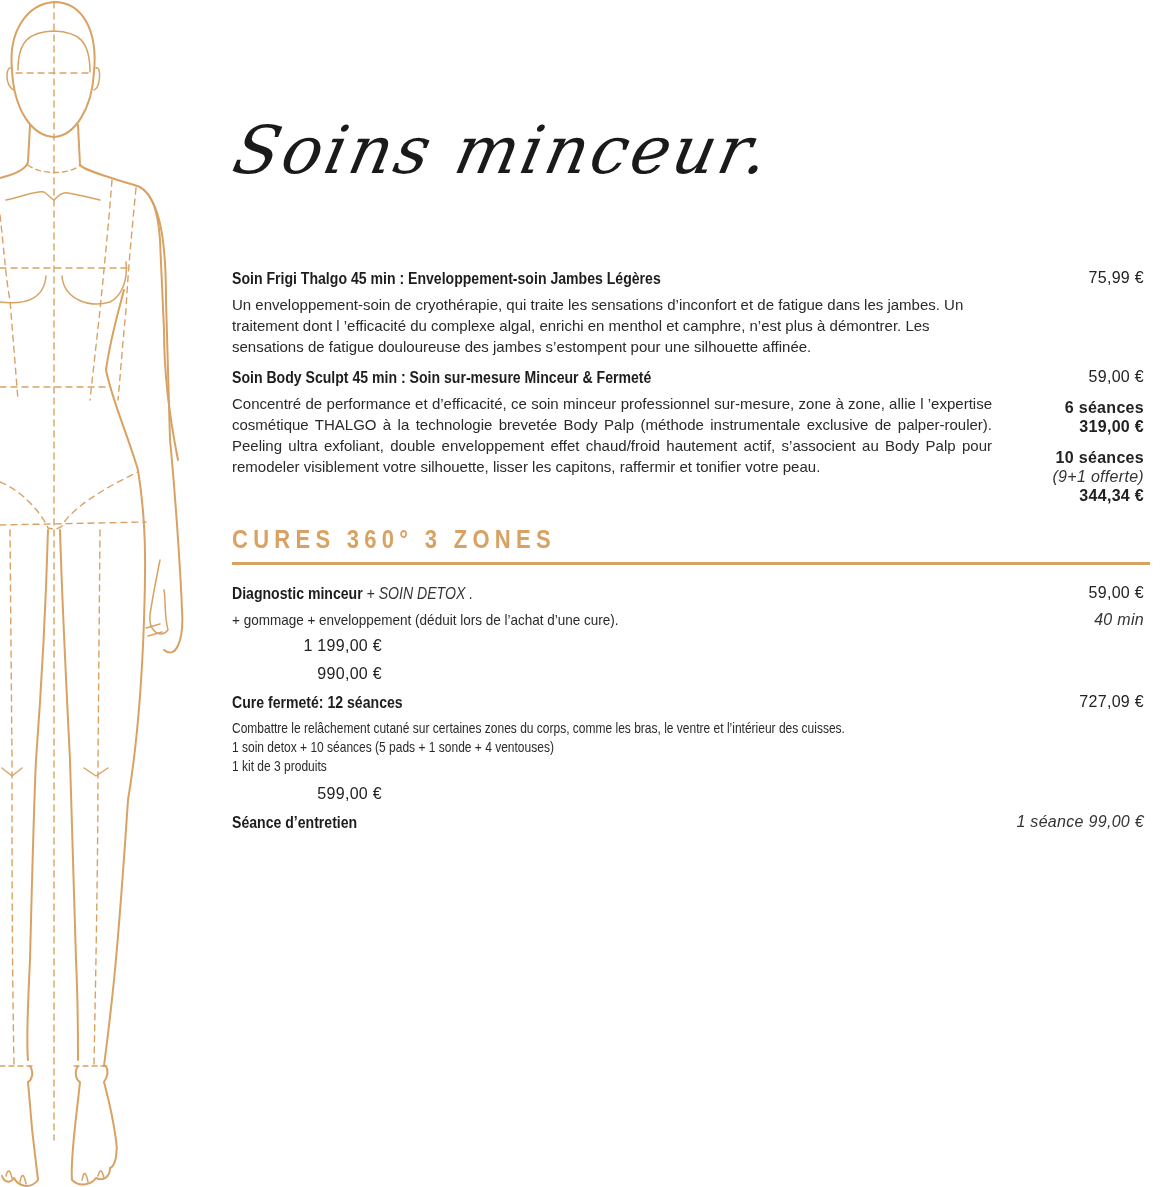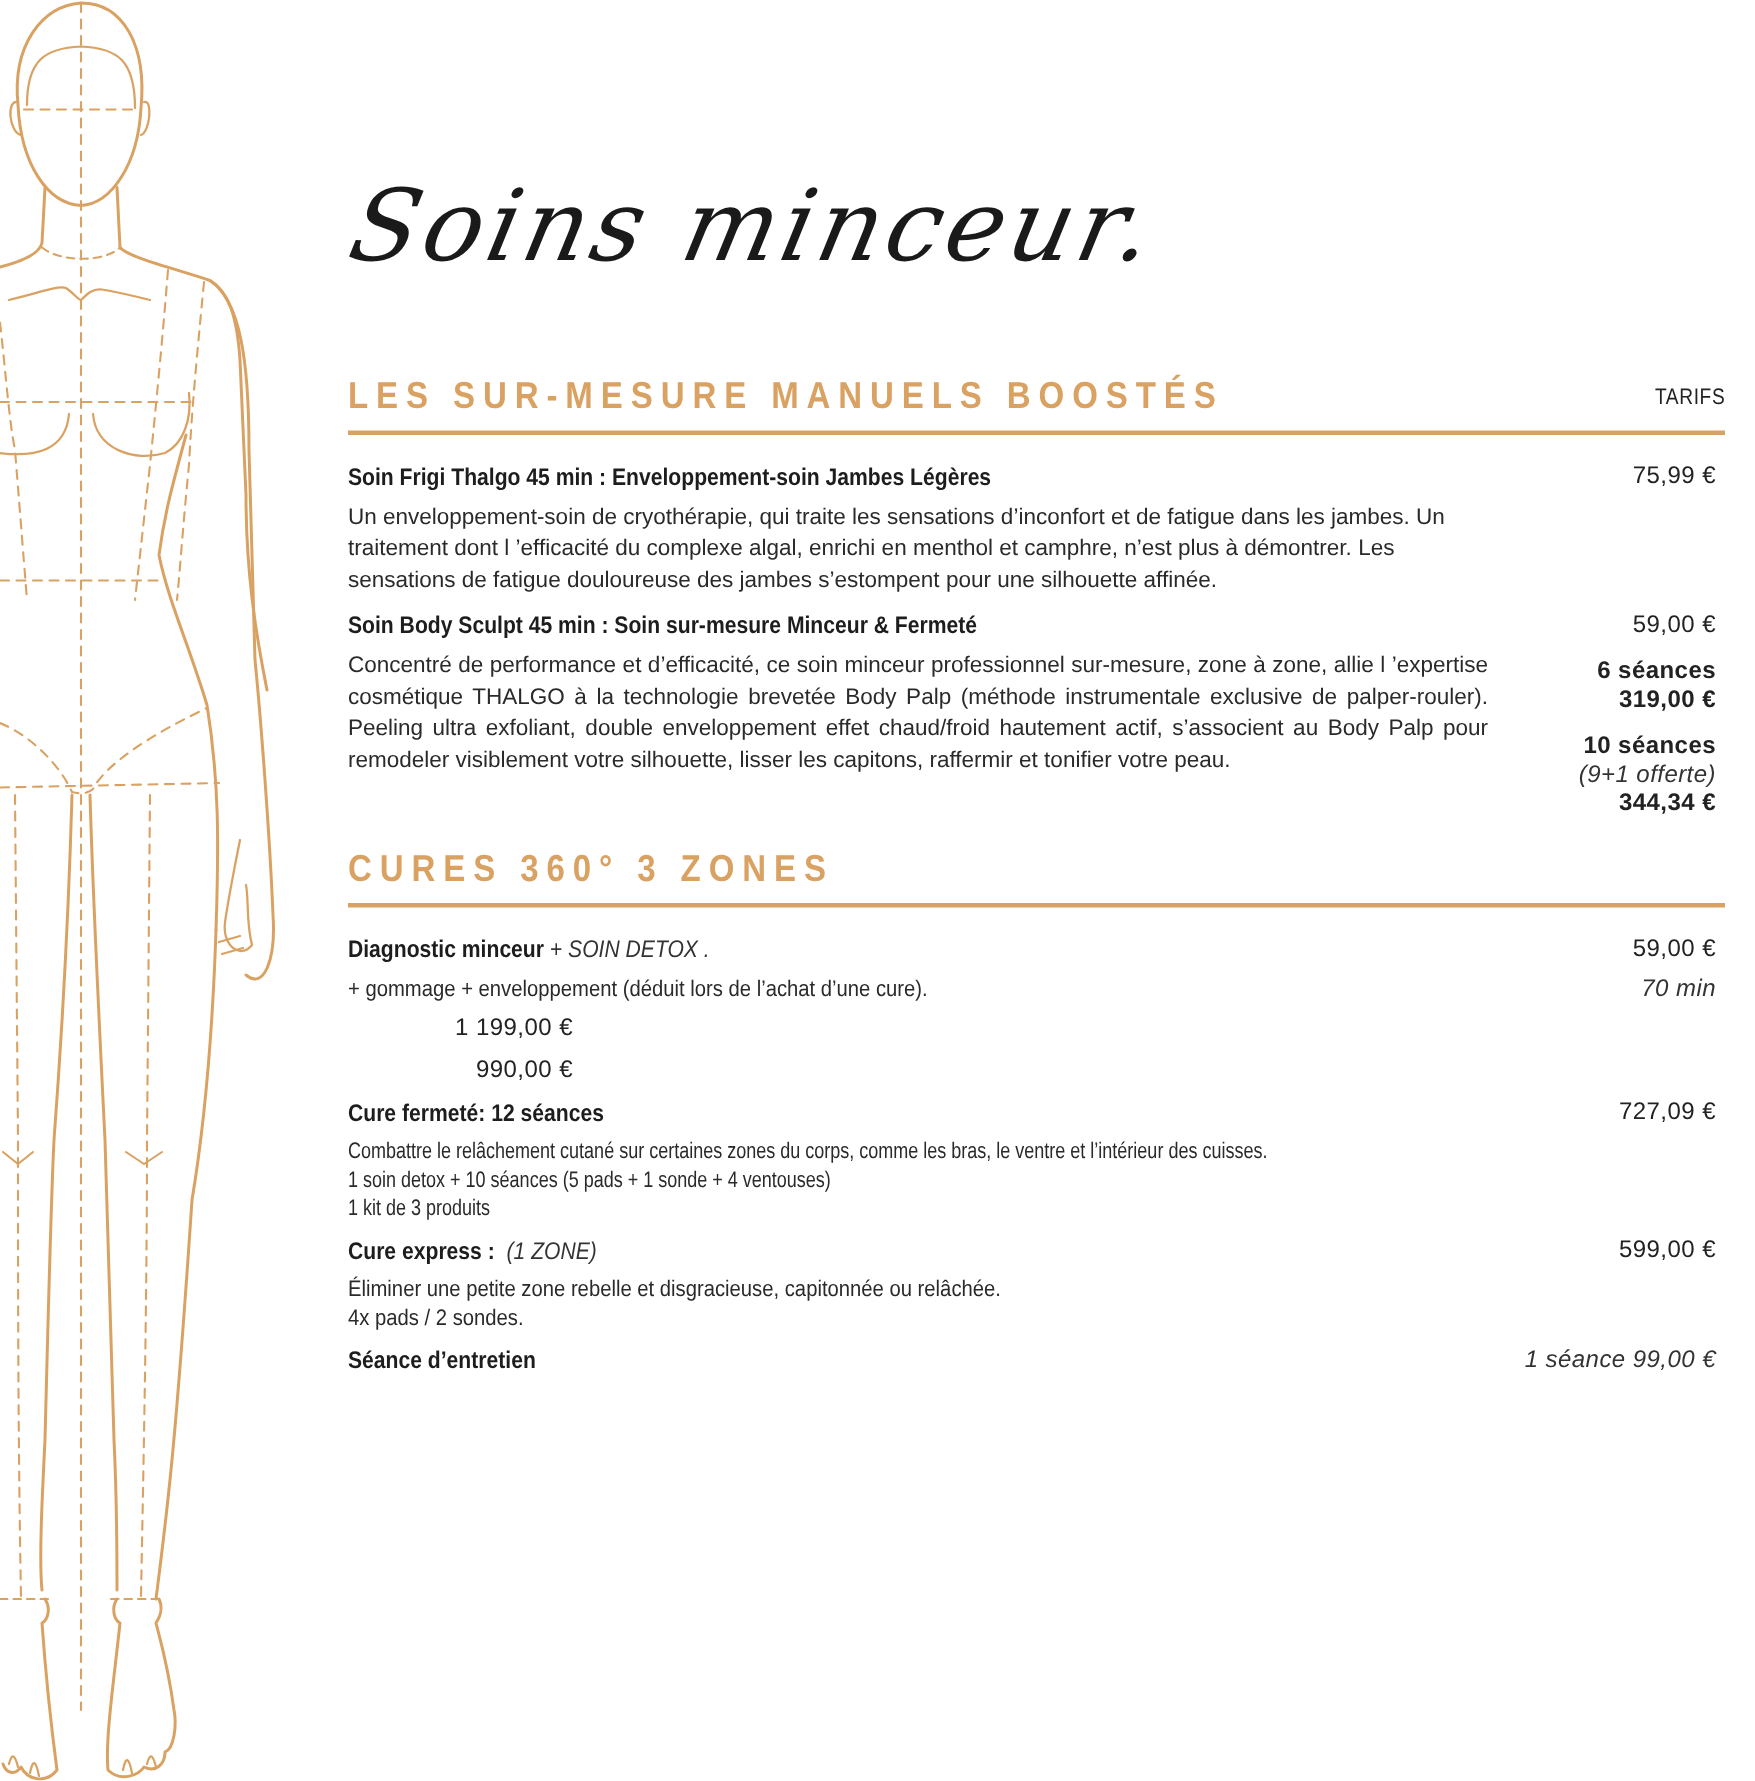--- a/index.html
+++ b/index.html
@@ -116,24 +116,20 @@
     <path d="M78 1066 C74 1072 76 1080 80 1082 C76 1120 70 1160 72 1180 C80 1188 92 1184 96 1178 C104 1182 110 1176 110 1168 C116 1166 118 1150 116 1140 C112 1110 106 1090 104 1082 C108 1076 108 1070 106 1066" stroke-width="2"></path>
     <path d="M82 1180 C84 1170 86 1172 88 1182 M98 1176 C100 1168 102 1170 104 1178" stroke-width="1.5"></path>
     <path d="M6 1176 C8 1168 10 1170 12 1178 M20 1182 C22 1172 24 1174 26 1184" stroke-width="1.5"></path>
   </svg>
 </div>
 
 <div class="title">Soins minceur.</div>
 
 <div class="content">
 
-  <div class="section-head">
-    <div class="section-title">LES SUR-MESURE MANUELS BOOSTÉS</div>
-    <div class="tarifs">TARIFS</div>
-  </div>
 
   <div class="items">
 
     <div class="item" style="margin-bottom:10px;">
       <div class="item-body">
         <div class="item-title">Soin Frigi Thalgo 45 min : Enveloppement-soin Jambes Légères</div>
         <div class="item-desc">Un enveloppement-soin de cryothérapie, qui traite les sensations d’inconfort et de fatigue dans les jambes. Un traitement dont l ’efficacité du complexe algal, enrichi en menthol et camphre, n’est plus à démontrer. Les sensations de fatigue douloureuse des jambes s’estompent pour une silhouette affinée.</div>
       </div>
       <div class="prices">
         <div class="price">75,99 €</div>
@@ -163,21 +159,21 @@
 
     <div class="items">
 
       <div class="item" style="margin-bottom:6px;">
         <div class="item-body">
           <div class="item-title"><span>Diagnostic minceur</span><span class="sub"> + SOIN DETOX .</span></div>
           <div class="item-desc condensed">+ gommage + enveloppement (déduit lors de l’achat d’une cure).</div>
         </div>
         <div class="prices">
           <div class="price" style="margin-bottom:8px;">59,00 €</div>
-          <div class="price italic muted">70 min</div>
+          <div class="price italic muted">40 min</div>
         </div>
       </div>
 
       <div class="item">
         <div class="prices">
           <div class="price">1 199,00 €</div>
         </div>
       </div>
 
       <div class="item">
@@ -192,25 +188,20 @@
           <div class="item-desc condensed" style="line-height:19px; white-space:pre; transform:scaleX(0.8);">Combattre le relâchement cutané sur certaines zones du corps, comme les bras, le ventre et l’intérieur des cuisses.
 1 soin detox + 10 séances (5 pads + 1 sonde + 4 ventouses)
 1 kit de 3 produits</div>
         </div>
         <div class="prices">
           <div class="price">727,09 €</div>
         </div>
       </div>
 
       <div class="item">
-        <div class="item-body">
-          <div class="item-title"><span>Cure express :</span><span class="sub" style="white-space:pre;">  (1 ZONE)</span></div>
-          <div class="item-desc condensed" style="line-height:19px;">Éliminer une petite zone rebelle et disgracieuse, capitonnée ou relâchée.
-4x pads / 2 sondes.</div>
-        </div>
         <div class="prices">
           <div class="price">599,00 €</div>
         </div>
       </div>
 
       <div class="item">
         <div class="item-body">
           <div class="item-title"><span>Séance d’entretien</span></div>
         </div>
         <div class="prices" style="min-width:220px;">

